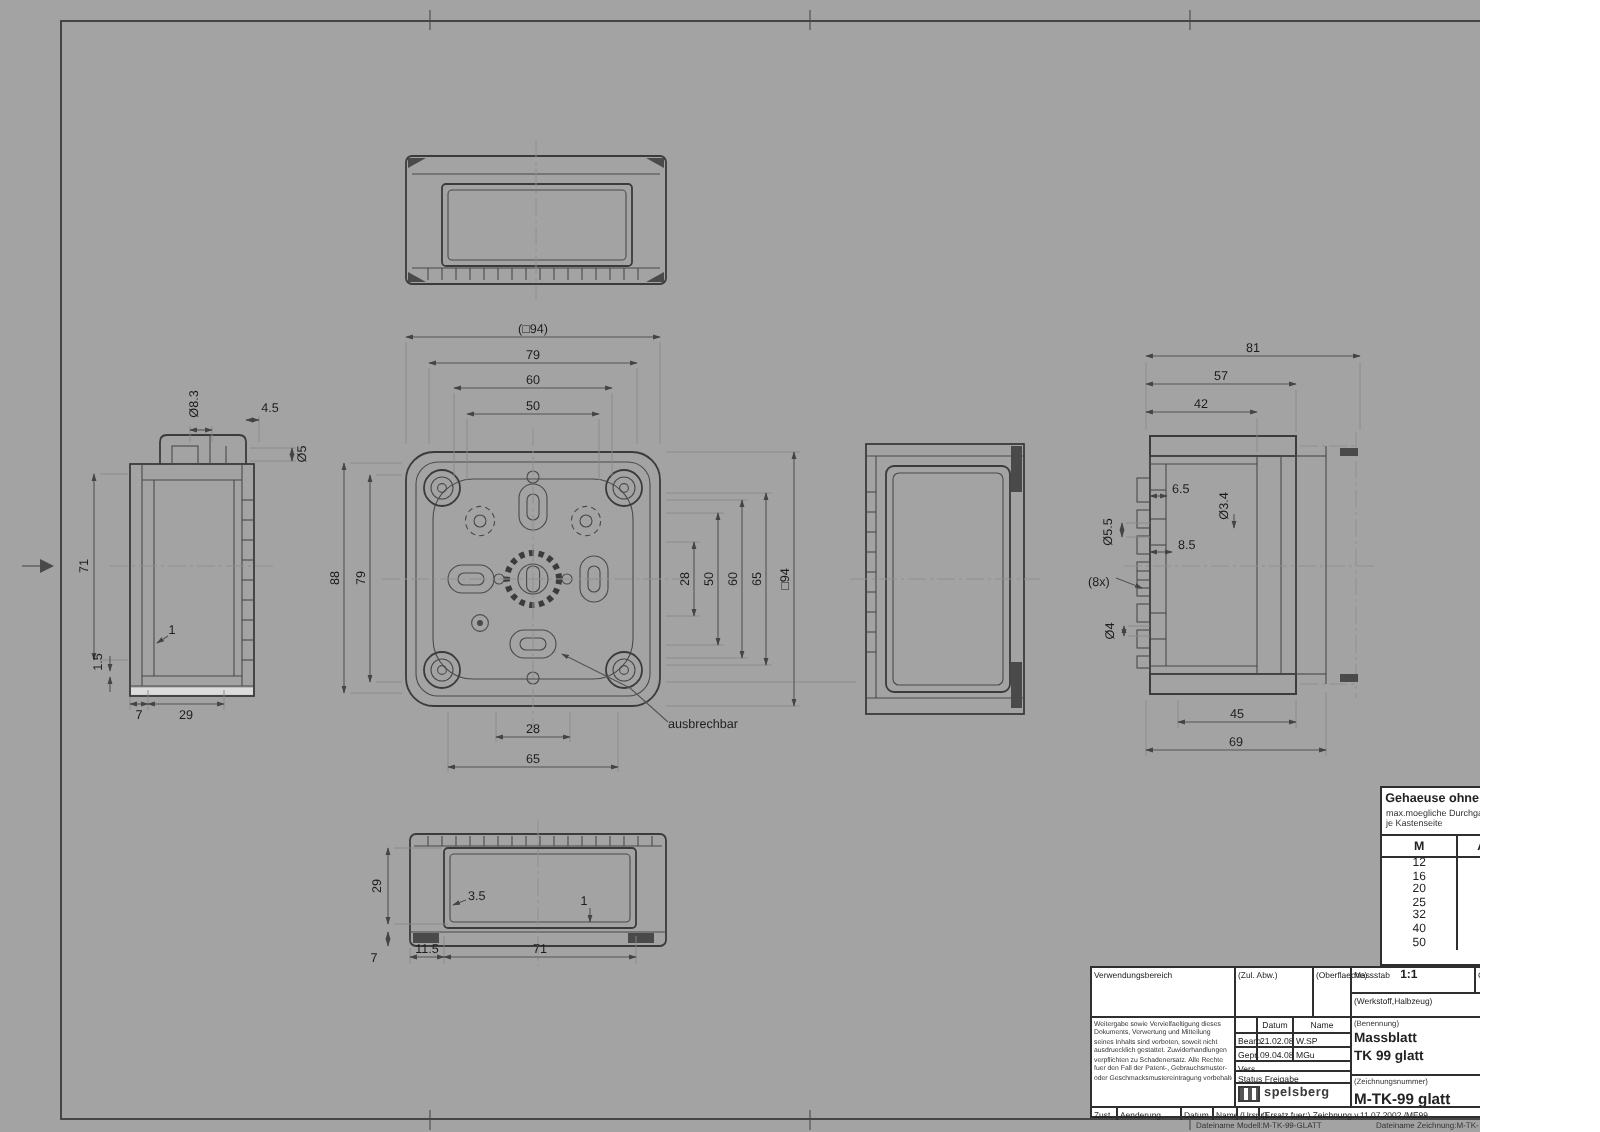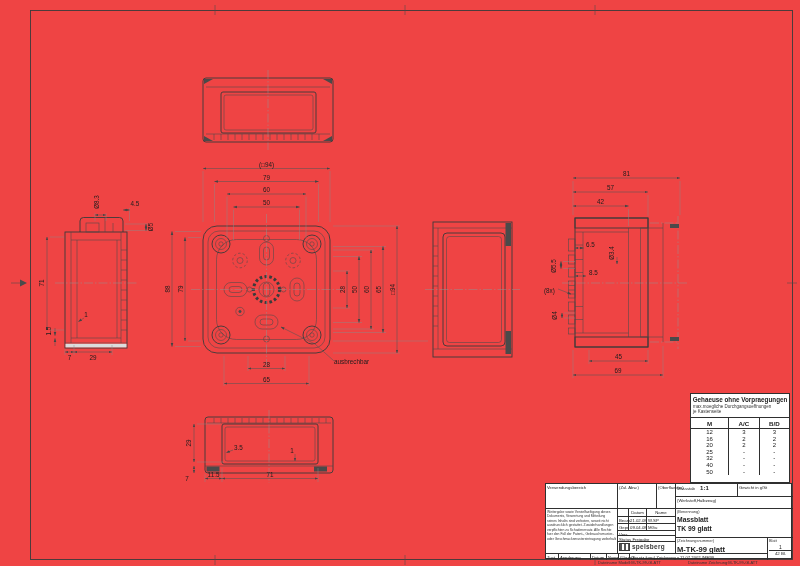--- a/index.html
+++ b/index.html
@@ -1,17 +1,17 @@
 <!DOCTYPE html>
 <html><head>
 <meta charset="utf-8">
 <style>
   *{margin:0;padding:0;box-sizing:border-box}
   html,body{width:800px;height:566px;background:#fff}
-  .sheet{position:relative;width:800px;height:566px;background:#ef4444;font-family:"Liberation Sans",sans-serif;color:#222;overflow:hidden}
+  .sheet{position:relative;width:740px;height:566px;background:#a3a3a3;font-family:"Liberation Sans",sans-serif;color:#222;overflow:hidden}
   svg{position:absolute;left:0;top:0}
   .s{fill:none;stroke:#3b3b3b;stroke-width:0.9}
   .t{fill:none;stroke:#4a4a4a;stroke-width:0.55}
   .dl{fill:none;stroke:#555;stroke-width:0.55}
   .xl{stroke:#8a8a8a;stroke-width:0.45;fill:none}
   .cl{fill:none;stroke:#909090;stroke-width:0.5;stroke-dasharray:9 2 1.5 2}
   .dsh{stroke-dasharray:2.6 2}
   .gear{fill:none;stroke:#3b3b3b;stroke-width:3;stroke-dasharray:2.6 2.3}
   .dk{fill:#4a4a4a;stroke:none}
   .sh{fill:#dcdcdc;stroke:none}

